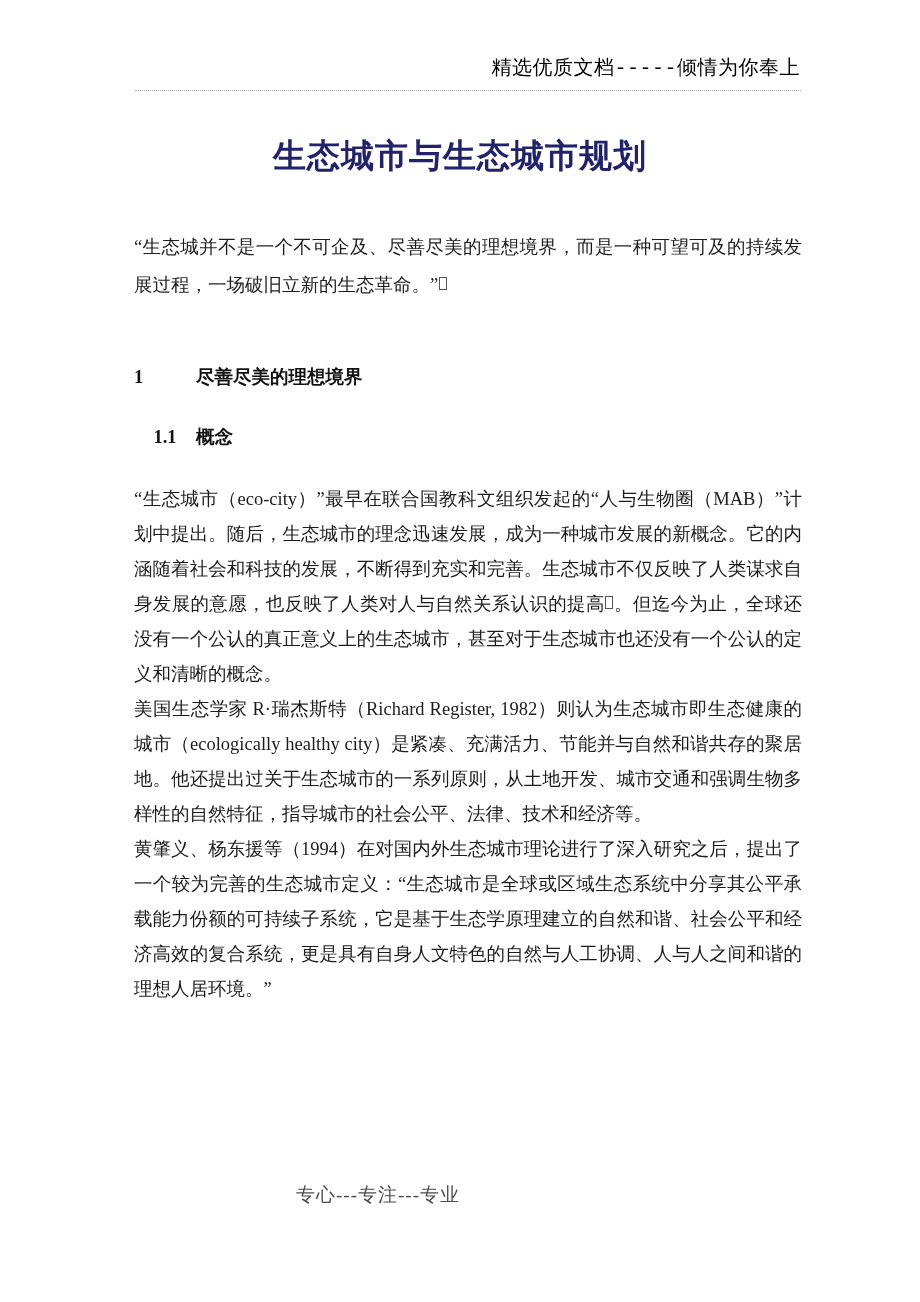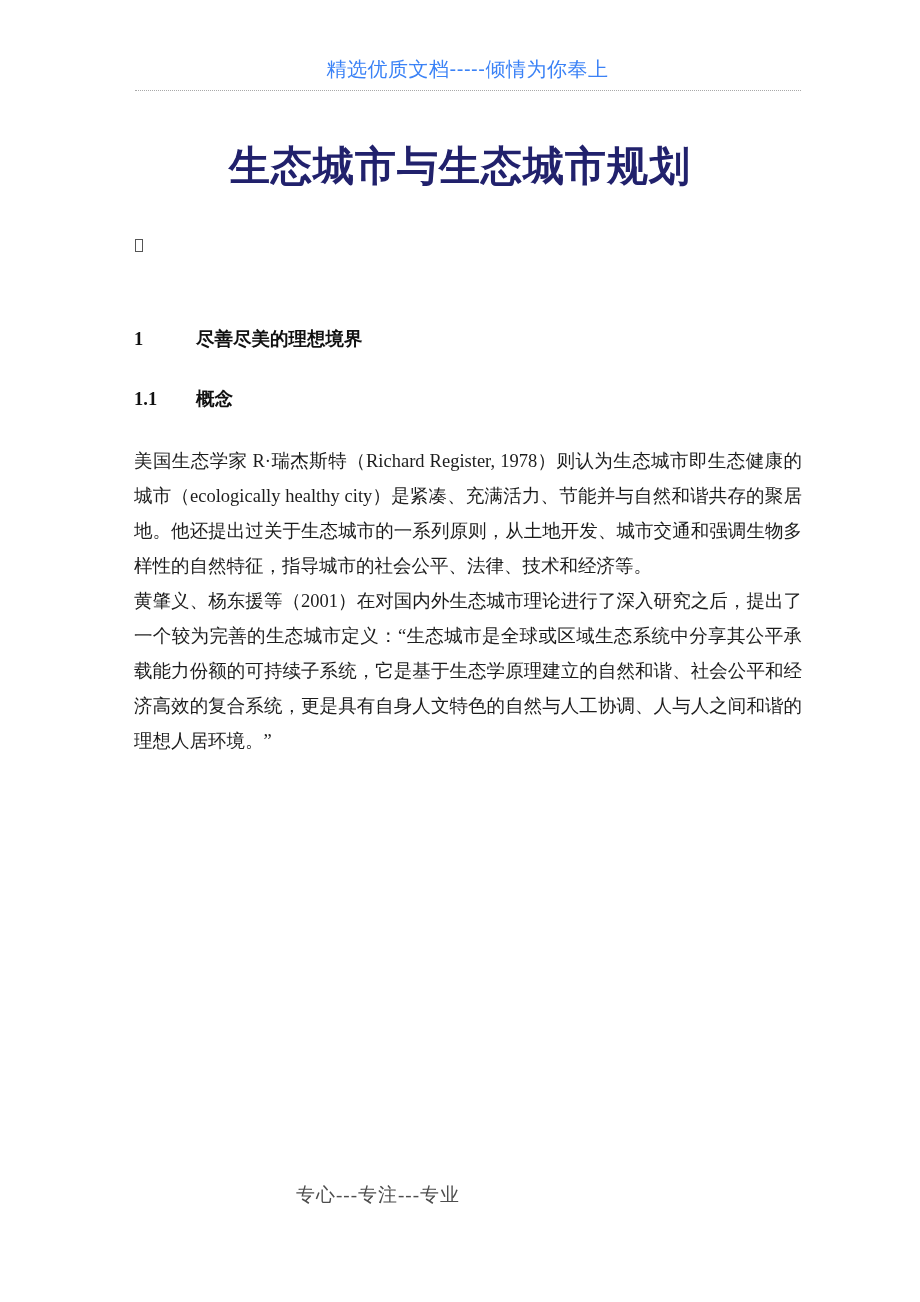--- a/index.html
+++ b/index.html
@@ -20,45 +20,45 @@
     overflow: hidden;
     box-sizing: border-box;
   }
 
   
   .running-header {
     position: absolute;
     top: 56px;
     left: 135px;
     width: 665px;
-    text-align: center;
+    text-align: right;
     font-size: 20px;
     line-height: 1.3;
-    color: #3b82f6;
-    font-family: Liberation Sans, sans-serif;
+    color: #000000;
+    font-family: Liberation Mono, monospace;
     letter-spacing: 0.5px;
     white-space: nowrap;
   }
   .header-rule {
     position: absolute;
     top: 90px;
     left: 135px;
     width: 666px;
     height: 0;
     border-top: 1px dotted #a9a9a9;
   }
 
   
   .doc-title {
     position: absolute;
     top: 112px;
     left: 0;
     width: 920px;
     text-align: center;
-    font-size: 41px;
+    font-size: 33px;
     font-weight: bold;
     color: #21216c;
     font-family: "Liberation Serif", "DejaVu Serif", serif;
     letter-spacing: 1px;
   }
 
   
   .content {
     position: absolute;
     top: 228px;
@@ -91,20 +91,21 @@
     font-family: "Liberation Serif", "DejaVu Serif", serif;
     display: flex;
   }
   .heading1 {
     font-size: 18.5px;
     line-height: 30px;
   }
   .heading2 {
     font-size: 18.5px;
     line-height: 30px;
+    text-align: center;
   }
   .heading1 .num {
     display: inline-block;
     width: 62px;
     flex: 0 0 62px;
   }
   .heading2 .num {
     display: inline-block;
     width: 62px;
     flex: 0 0 62px;
@@ -145,42 +146,43 @@
 
   <div class="running-header">精选优质文档-----倾情为你奉上</div>
 
   <div class="header-rule"></div>
 
   <h1 class="doc-title">生态城市与生态城市规划</h1>
 
   <div class="content">
 
     <div class="quote-block">
-      <p class="para"><span class="missing-glyph"></span></p>
+      <p class="para"><span>“生态城并不是一个不可企及、尽善尽美的理想境界，而是一种可望可及的持续发展过程，一场破旧立新的生态革命。”</span><span class="missing-glyph"></span></p>
     </div>
 
     <div class="spacer-lg"></div>
 
     <h2 class="heading1">
       <span class="num">1</span>
       <span>尽善尽美的理想境界</span>
     </h2>
 
     <div class="spacer-md"></div>
 
     <h3 class="heading2">
       <span class="num">1.1</span>
       <span>概念</span>
     </h3>
 
     <div class="spacer-md"></div>
 
+    <p class="para"><span>“生态城市（eco-city）”最早在联合国教科文组织发起的“人与生物圈（MAB）”计划中提出。随后，生态城市的理念迅速发展，成为一种城市发展的新概念。它的内涵随着社会和科技的发展，不断得到充实和完善。生态城市不仅反映了人类谋求自身发展的意愿，也反映了人类对人与自然关系认识的提高</span><span class="missing-glyph"></span><span>。但迄今为止，全球还没有一个公认的真正意义上的生态城市，甚至对于生态城市也还没有一个公认的定义和清晰的概念。</span></p>
 
 
-    <p class="para">美国生态学家 R·瑞杰斯特（Richard Register, 1978）则认为生态城市即生态健康的城市（ecologically healthy city）是紧凑、充满活力、节能并与自然和谐共存的聚居地。他还提出过关于生态城市的一系列原则，从土地开发、城市交通和强调生物多样性的自然特征，指导城市的社会公平、法律、技术和经济等。</p>
+    <p class="para">美国生态学家 R·瑞杰斯特（Richard Register, 1982）则认为生态城市即生态健康的城市（ecologically healthy city）是紧凑、充满活力、节能并与自然和谐共存的聚居地。他还提出过关于生态城市的一系列原则，从土地开发、城市交通和强调生物多样性的自然特征，指导城市的社会公平、法律、技术和经济等。</p>
 
-    <p class="para">黄肇义、杨东援等（2001）在对国内外生态城市理论进行了深入研究之后，提出了一个较为完善的生态城市定义：“生态城市是全球或区域生态系统中分享其公平承载能力份额的可持续子系统，它是基于生态学原理建立的自然和谐、社会公平和经济高效的复合系统，更是具有自身人文特色的自然与人工协调、人与人之间和谐的理想人居环境。”</p>
+    <p class="para">黄肇义、杨东援等（1994）在对国内外生态城市理论进行了深入研究之后，提出了一个较为完善的生态城市定义：“生态城市是全球或区域生态系统中分享其公平承载能力份额的可持续子系统，它是基于生态学原理建立的自然和谐、社会公平和经济高效的复合系统，更是具有自身人文特色的自然与人工协调、人与人之间和谐的理想人居环境。”</p>
 
   </div>
 
   <div class="running-footer">专心---专注---专业</div>
 
 </div>
 
 </body></html>

